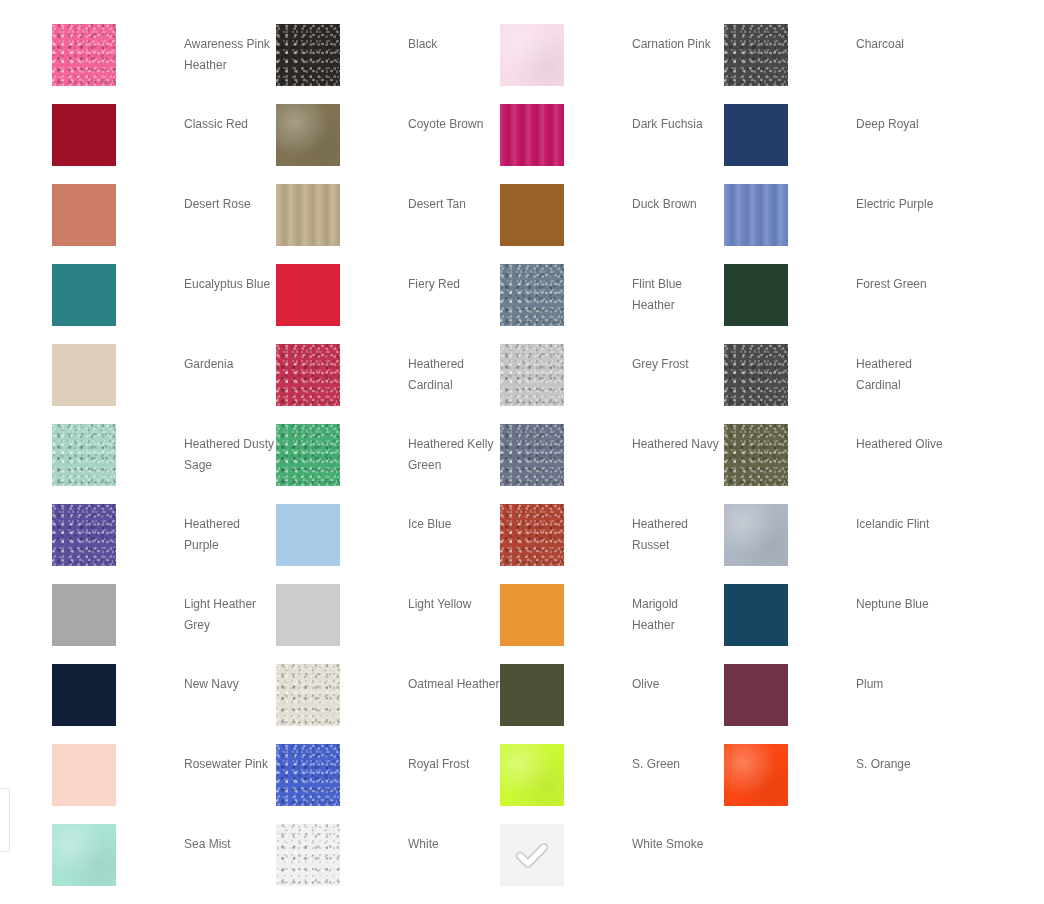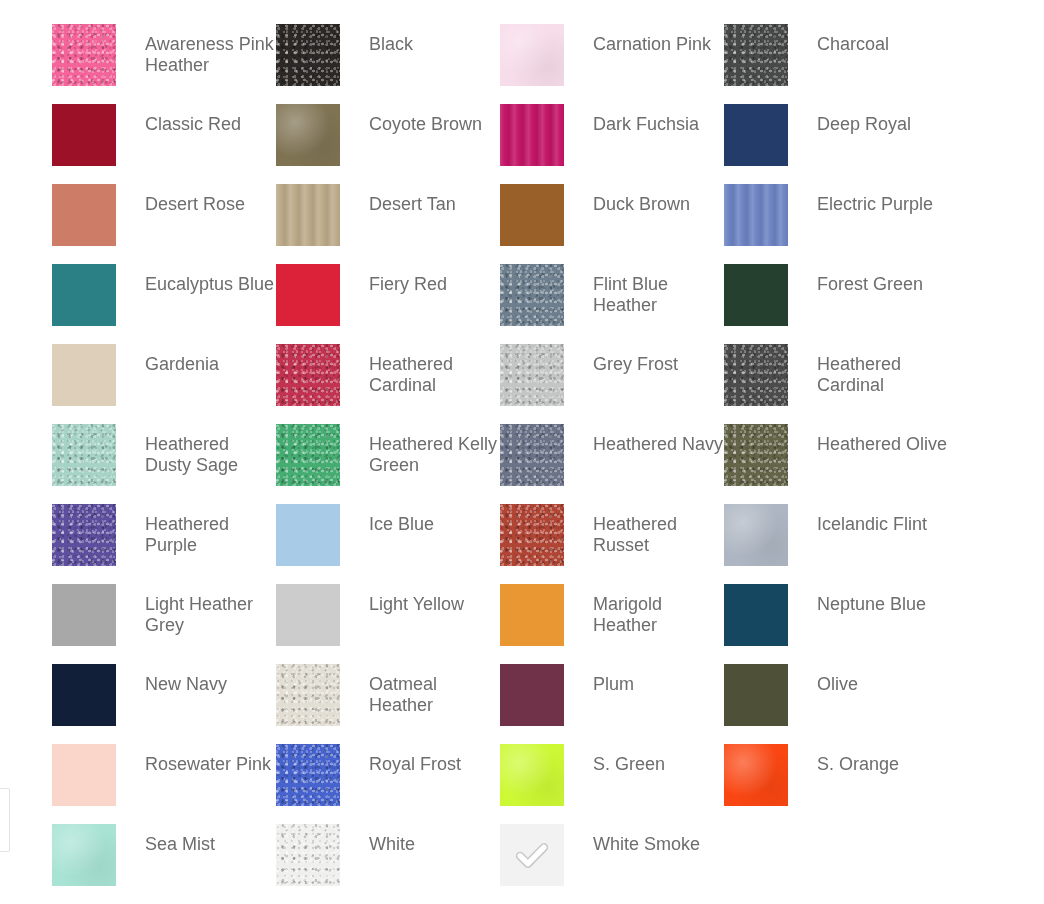--- a/index.html
+++ b/index.html
@@ -95,25 +95,26 @@
     position: absolute;
     inset: 0;
     background-image:
       radial-gradient(circle at 30% 30%, rgba(255,255,255,.30), transparent 55%),
       radial-gradient(circle at 75% 70%, rgba(0,0,0,.06), transparent 60%);
     pointer-events: none;
   }
 
   .swatch-label {
     color: #6d6d6d;
-    font-size: 18px;
+    font-size: 12px;
     line-height: 21px;
     padding-left: 29px;
     padding-top: 10px;
     max-width: 140px;
+    margin-left: 39px;
   }
 
   .check-icon {
     position: absolute;
     left: 50%;
     top: 50%;
     transform: translate(-50%, -50%);
     width: 38px;
     height: 38px;
     pointer-events: none;
@@ -255,26 +256,26 @@
     </div>
     <div class="swatch-item">
       <div class="swatch-chip" style="background-color: rgb(17, 31, 56);"></div>
       <div class="swatch-label">New Navy</div>
     </div>
     <div class="swatch-item">
       <div class="swatch-chip tex-heather" style="background-color: rgb(226, 222, 211);"></div>
       <div class="swatch-label">Oatmeal Heather</div>
     </div>
     <div class="swatch-item">
+      <div class="swatch-chip" style="background-color: rgb(78, 80, 55);"></div>
+      <div class="swatch-label">Olive</div>
+    </div>
+    <div class="swatch-item">
       <div class="swatch-chip" style="background-color: rgb(111, 50, 72);"></div>
       <div class="swatch-label">Plum</div>
-    </div>
-    <div class="swatch-item">
-      <div class="swatch-chip" style="background-color: rgb(78, 80, 55);"></div>
-      <div class="swatch-label">Olive</div>
     </div>
     <div class="swatch-item">
       <div class="swatch-chip" style="background-color: rgb(250, 213, 201);"></div>
       <div class="swatch-label">Rosewater Pink</div>
     </div>
     <div class="swatch-item">
       <div class="swatch-chip tex-heather" style="background-color: rgb(71, 99, 205);"></div>
       <div class="swatch-label">Royal Frost</div>
     </div>
     <div class="swatch-item">

